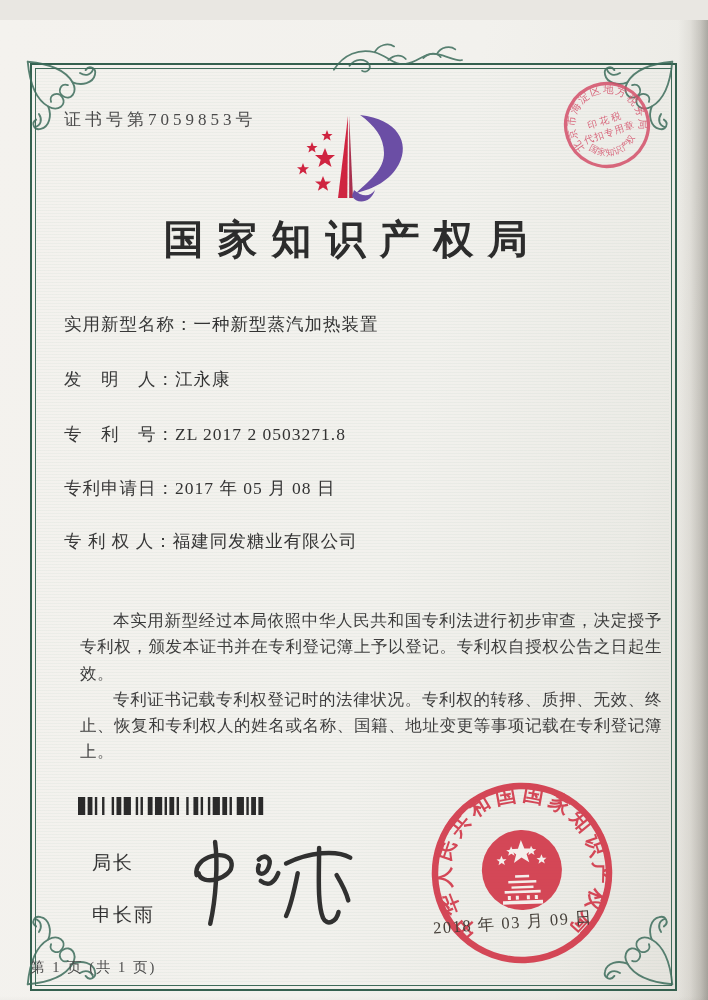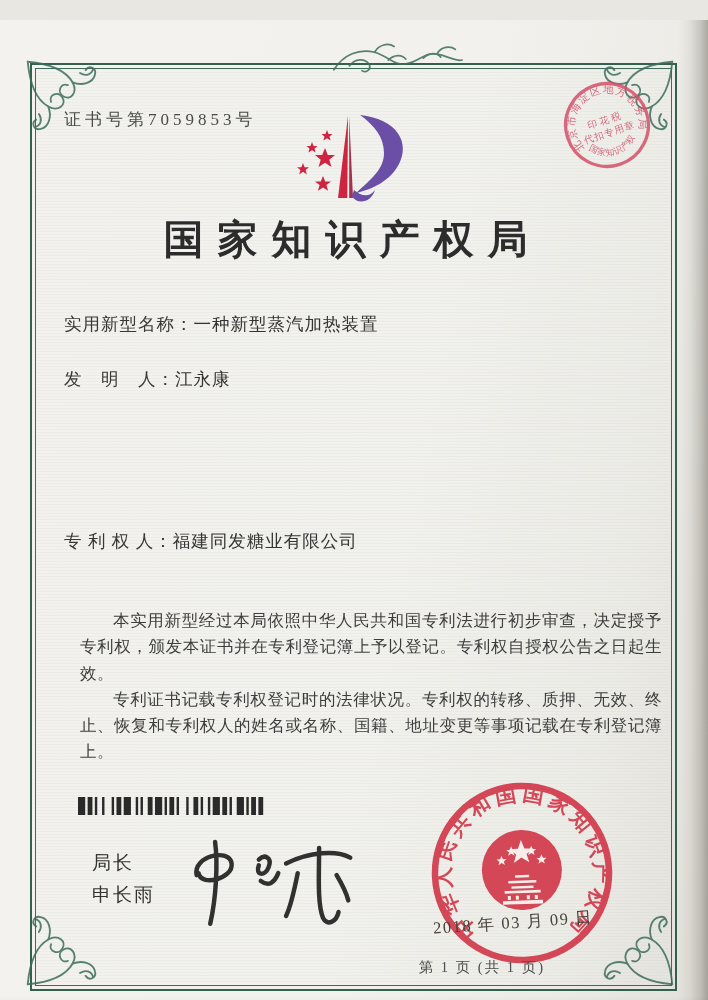--- a/index.html
+++ b/index.html
@@ -24,27 +24,27 @@
   .title{left:30px;top:192px;width:645px;text-align:center;font-size:40px;font-weight:700;
          letter-spacing:14px;color:#2c2c2c;}
   .field{left:64px;width:580px;font-size:17.5px;color:#383838;letter-spacing:1px;}
   .flabel{color:#383838;}
   .fvalue{color:#333;}
   .body-text{left:80px;top:588px;width:582px;font-size:16.5px;line-height:26.3px;color:#3d3d3d;
       text-align:justify;letter-spacing:0.5px;}
   .body-text p{margin:0;text-indent:2em;}
   .barcode{left:78px;top:777px;width:190px;height:18px;}
   .sig-title{left:92px;top:830px;font-size:19px;color:#333;letter-spacing:2px;}
-  .sig-name{left:92px;top:862px;font-size:19px;color:#333;letter-spacing:2px;text-align:right;}
+  .sig-name{left:92px;top:882px;font-size:19px;color:#333;letter-spacing:2px;text-align:right;}
   .signature{left:183px;top:810px;width:175px;height:98px;}
   .seal-main{left:427px;top:758px;width:190px;height:190px;transform:rotate(-2deg);}
   .seal-date{left:433px;top:891px;width:190px;font-size:16.5px;color:#46403a;letter-spacing:1.5px;
       transform:rotate(-4deg);}
   .seal-tax{left:561px;top:59px;width:92px;height:92px;}
-  .footer{left:30px;top:938px;width:515px;text-align:right;font-size:14.5px;color:#4c4c4c;letter-spacing:2px;}
+  .footer{left:30px;top:938px;width:515px;text-align:left;font-size:14.5px;color:#4c4c4c;letter-spacing:2px;}
   svg{display:block;}
 </style>
 </head>
 <body>
 
 <div class="page">
 
   <svg width="0" height="0" style="position:absolute">
     <defs>
       <symbol id="flourish" viewBox="0 0 90 90">
@@ -100,20 +100,22 @@
     </g>
     <polygon points="63.2,6 63.2,88 67,88" fill="#a8304e"></polygon>
     <path d="M74,5 C112,9 124,33 113,54 C104,71 87,79 70,83 C87,68 98,58 98,43 C98,27 88,15 74,5 Z" fill="#6b4ea5"></path>
     <path d="M68,80 C76,87 84,87 89,80 C85,93 71,95 66,86 Z" fill="#6b4ea5"></path>
   </svg>
 
   <div class="abs title">国家知识产权局</div>
 
   <div class="abs field" style="top:347px"><span class="flabel">发　明　人：</span><span class="fvalue">江永康</span></div>
   <div class="abs field" style="top:292px"><span class="flabel">实用新型名称：</span><span class="fvalue">一种新型蒸汽加热装置</span></div>
+  <div class="abs field" style="top:402px"><span class="flabel">专　利　号：</span><span class="fvalue">ZL 2017 2 0503271.8</span></div>
+  <div class="abs field" style="top:456px"><span class="flabel">专利申请日：</span><span class="fvalue">2017 年 05 月 08 日</span></div>
   <div class="abs field" style="top:509px"><span class="flabel">专 利 权 人：</span><span class="fvalue">福建同发糖业有限公司</span></div>
 
   <div class="abs body-text">
     <p>本实用新型经过本局依照中华人民共和国专利法进行初步审查，决定授予专利权，颁发本证书并在专利登记簿上予以登记。专利权自授权公告之日起生效。</p>
     <p>专利证书记载专利权登记时的法律状况。专利权的转移、质押、无效、终止、恢复和专利权人的姓名或名称、国籍、地址变更等事项记载在专利登记簿上。</p>
   </div>
 
   <div class="abs barcode">
     <svg id="barcode-svg" width="190" height="18" viewBox="0 0 190 18">
         <rect x="0.00" y="0" width="7.22" height="18" fill="#2a2a2a"></rect>

